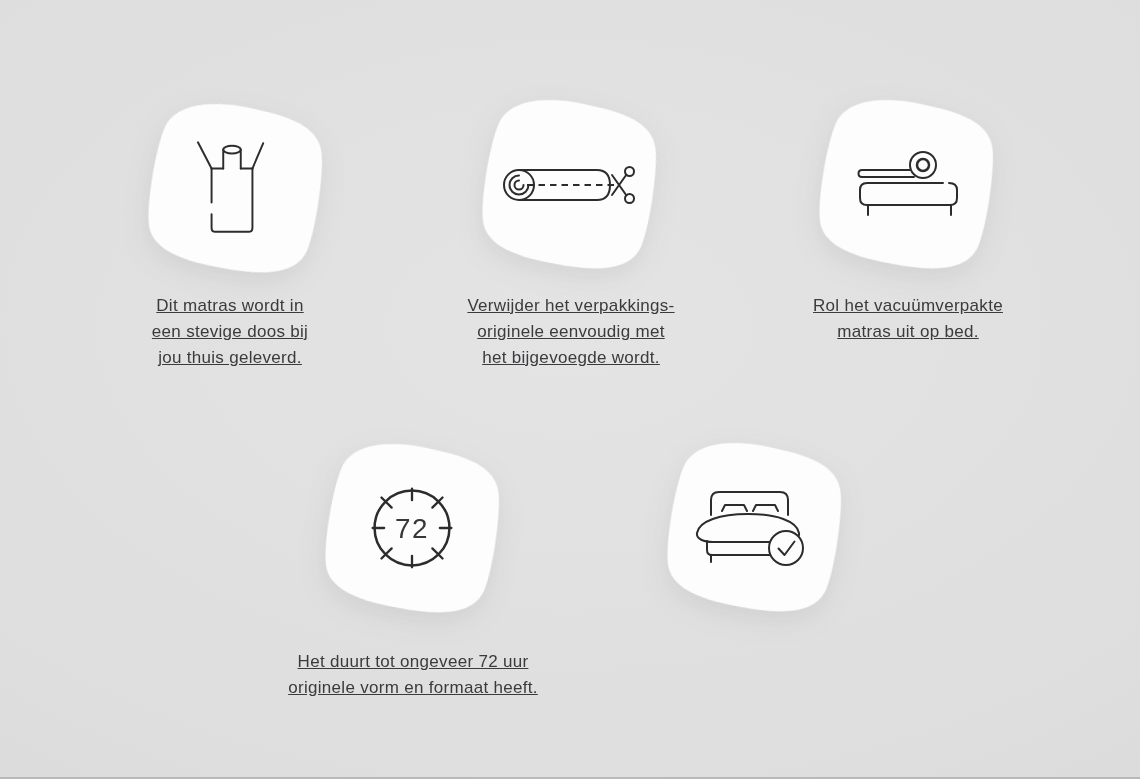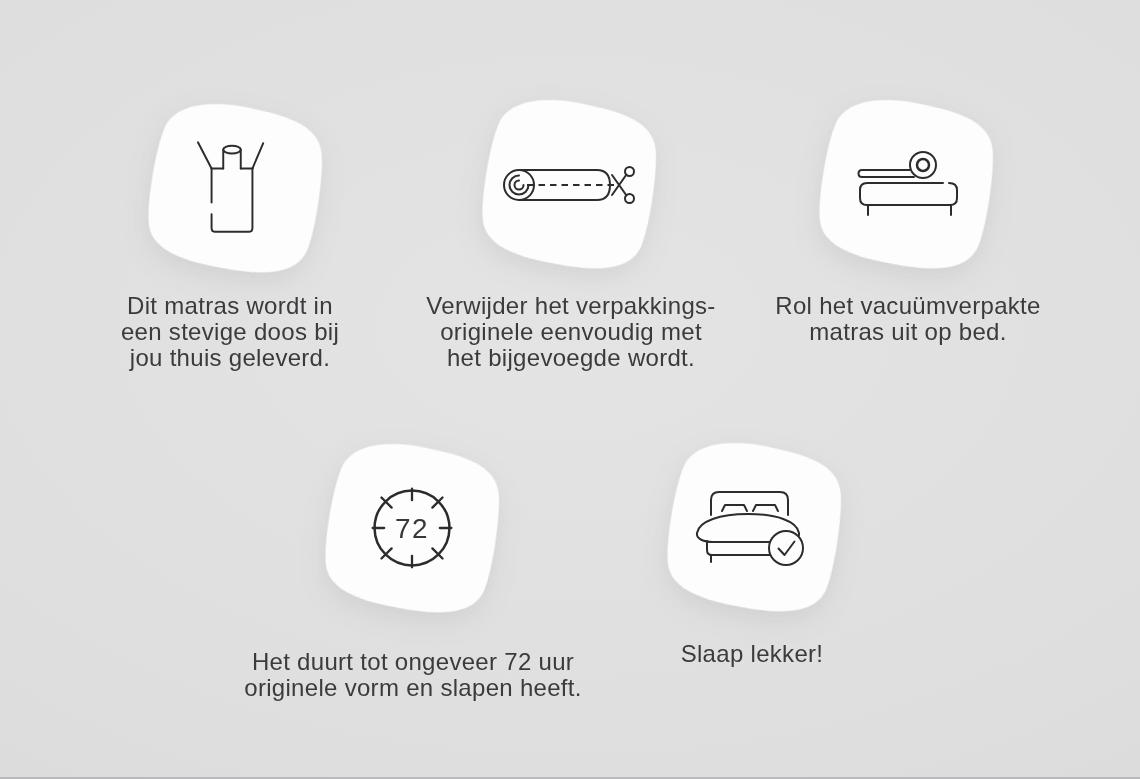--- a/index.html
+++ b/index.html
@@ -14,21 +14,21 @@
   }
   .card {
     position:absolute; width:184px; height:170px;
     transform: rotate(9deg);
     filter: drop-shadow(0 9px 13px rgba(70,70,70,0.10));
   }
   .card svg { display:block; width:100%; height:100%; }
   .icon { position:absolute; }
   .caption {
     position:absolute; text-align:center;
-    color:#3b3b3d; font-size:24px; line-height:26px; letter-spacing:0.3px;
+    color:#3b3b3d; font-size:17px; line-height:26px; letter-spacing:0.3px;text-decoration:underline;
   }
   .clock-num {
     font-family:"Liberation Sans", sans-serif;
     font-size:29px; letter-spacing:1.5px; fill:#38383a; font-weight:400;
   }
 </style>
 </head>
 <body>
 
 <div class="stage">
@@ -104,36 +104,33 @@
     <path d="M 50 91 V 79"></path>
     <path d="M 9 50 H 21"></path>
     <path d="M 81.8 18.2 L 71.2 28.8"></path>
     <path d="M 81.8 81.8 L 71.2 71.2"></path>
     <path d="M 18.2 81.8 L 28.8 71.2"></path>
     <path d="M 18.2 18.2 L 28.8 28.8"></path>
     <text class="clock-num" x="50" y="60" text-anchor="middle" stroke="none">72</text>
   </svg>
   <div class="caption" style="left:233px; top:641px; width:360px;margin-top:8px;">
     <div>Het duurt tot ongeveer 72 uur</div>
-    <div>originele vorm en slapen heeft.</div>
+    <div>originele vorm en formaat heeft.</div>
   </div>
 
   <div class="card" style="left:663px; top:442px;">
     <svg viewBox="0 0 200 185">
       <path fill="#fdfdfd" d="M 100 4 C 146 6 178 12 186 40 C 192 62 193 124 187 148 C 179 176 144 182 100 181 C 58 180 22 175 13 148 C 6 124 7 64 13 40 C 20 12 58 2 100 4 Z"></path>
     </svg>
   </div>
   <svg class="icon" style="left:694px; top:488px;" width="112" height="78" viewBox="0 0 112 78" fill="none" stroke="#2c2c2e" stroke-width="2" stroke-linecap="round" stroke-linejoin="round">
     <path d="M 17 27 V 12 Q 17 4 25 4 H 86 Q 94 4 94 12 V 27"></path>
     <path d="M 28 23 L 31 17 H 50 L 53 23"></path>
     <path d="M 59 23 L 62 17 H 81 L 84 23"></path>
     <path d="M 3 45 C 5 33 26 26 54 26 C 82 26 103 33 105 45 C 106 51 98 54 89 54 H 19 C 10 54 2 51 3 45 Z"></path>
     <path d="M 13 53 V 62 Q 13 67 18 67 H 76"></path>
     <path d="M 17 67 V 74"></path>
     <circle cx="92" cy="60" r="17" fill="#fdfdfd"></circle>
     <path d="M 84.5 60.5 L 90.5 67 L 100.5 53.5"></path>
   </svg>
-  <div class="caption" style="left:622px; top:641px; width:260px;">
-    <div>Slaap lekker!</div>
-  </div>
 
   <div class="bottom-edge"></div>
 </div>
 
 </body></html>

